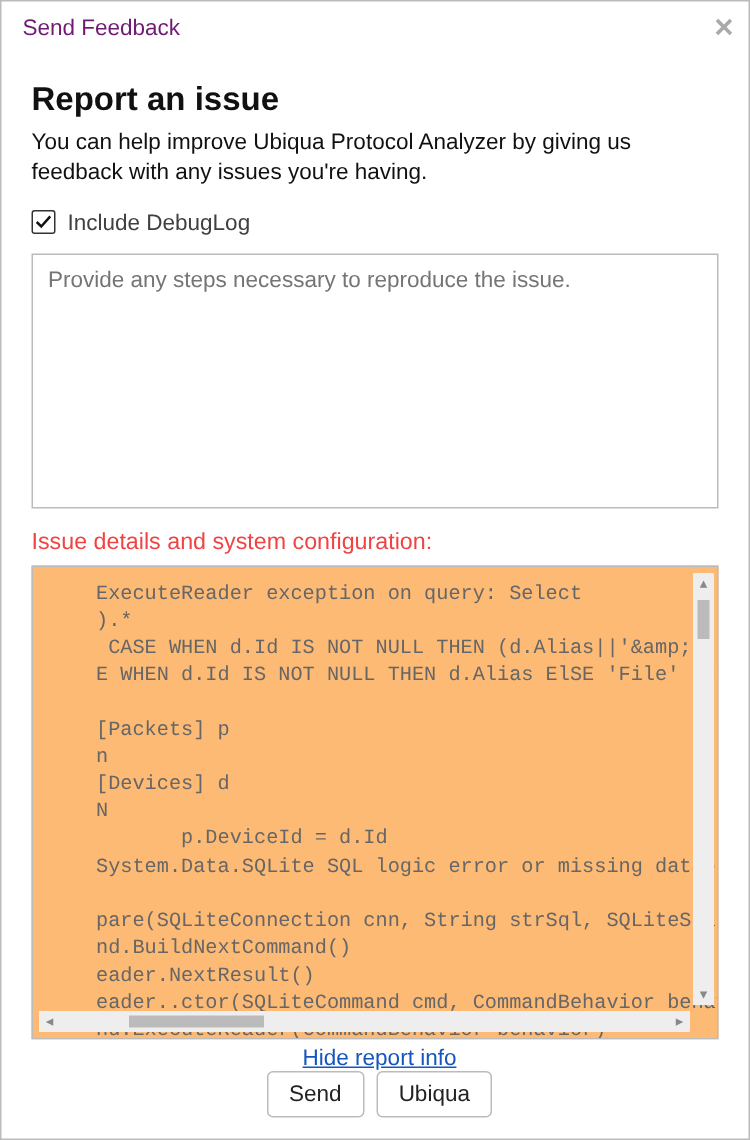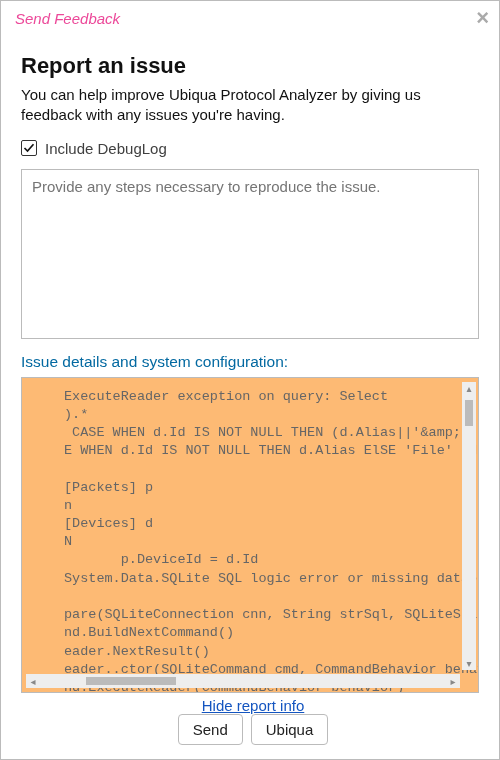--- a/index.html
+++ b/index.html
@@ -9,21 +9,21 @@
     border: 1px solid #bbb;
     background: #fff;
     display: flex; flex-direction: column;
   }
   .titlebar {
     display: flex; align-items: center; justify-content: space-between;
     padding: 6px 10px 6px 14px;
     color: #666; font-size: 15px;
     border-bottom: 0;
   }
-  .titlebar .title { color: #ec4899; font-style: italic; }
+  .titlebar .title { color: #701a75; }
   .titlebar .close { color: #aaa; font-size: 22px; font-weight: bold; cursor: pointer; line-height: 1; }
   .content { padding: 10px 20px 0 20px; flex: 1; display: flex; flex-direction: column; overflow: hidden; }
   .heading { font-size: 22px; font-weight: 600; color: #111; margin: 8px 0 6px 0; }
   .desc { font-size: 15px; color: #111; line-height: 1.35; margin-bottom: 14px; }
   .checkbox-row { display: flex; align-items: center; gap: 8px; margin-bottom: 12px; }
   .checkbox {
     width: 16px; height: 16px; border: 1.5px solid #333; border-radius: 2px;
     display: flex; align-items: center; justify-content: center;
     cursor: pointer;
     position: relative;
@@ -34,21 +34,21 @@
     width: 100%; height: 170px;
     margin: 0 auto 14px auto;
     border: 1px solid #bbb;
     background: #fff;
     padding: 8px 10px;
     font-size: 15px; color: #999;
     resize: none;
     font-family: inherit;
     outline: none;
   }
-  .details-label { font-size: 15.5px; color: #0369a1; margin-bottom: 6px; }
+  .details-label { font-size: 15.5px; color: #ef4444; margin-bottom: 6px; }
   .details-box-wrap {
     border: 1px solid #bbb;
     background: #fdba74;
     flex: 1;
     position: relative;
     overflow: hidden;
     padding-left: 36px;
   }
   .details-box {
     width: 100%; height: 100%;

